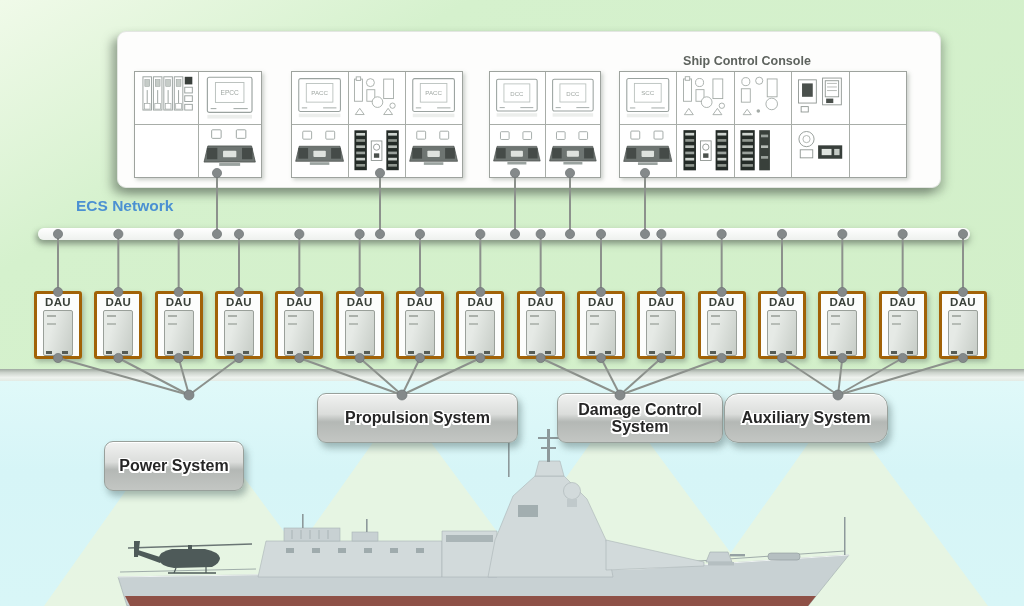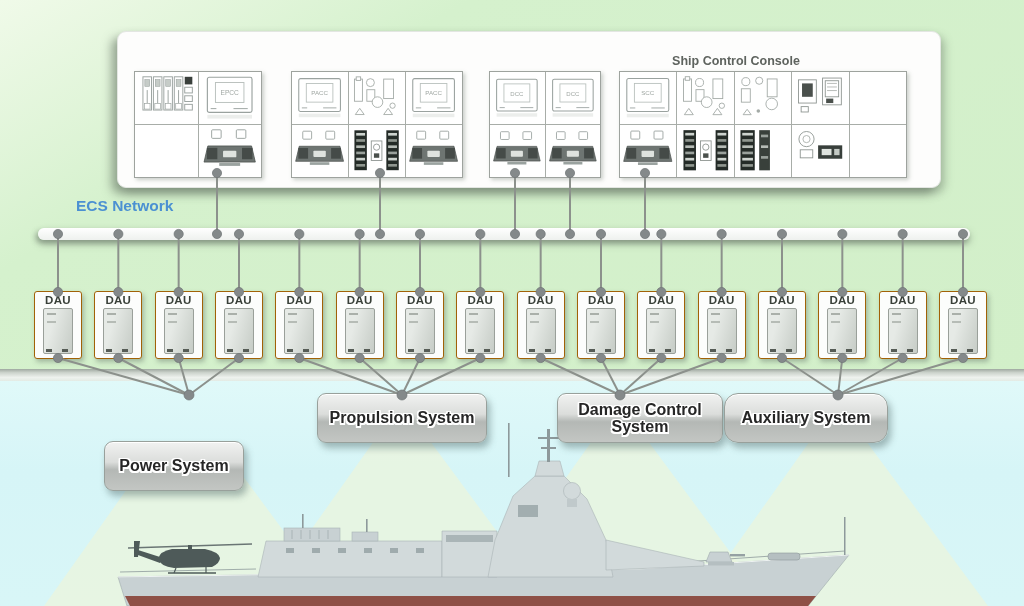--- a/index.html
+++ b/index.html
@@ -23,21 +23,21 @@
   .console-group{position:absolute;background:#a8ada8;border:1.5px solid #9ea39e;
           display:grid;gap:1px;box-shadow:2px 2px 4px rgba(110,122,110,.35);}
   .cell{background:#fff;overflow:hidden;display:flex;align-items:center;justify-content:center;}
   .cell svg{width:95%;height:95%;}
   
   #ecs-label{position:absolute;left:76px;top:197px;font-size:15.5px;font-weight:700;color:#4b90d2;}
   #bus{position:absolute;left:38px;top:228px;width:932px;height:12px;border-radius:6px;
           background:linear-gradient(#ffffff,#eef1ee);
           box-shadow:0 4px 7px rgba(95,110,95,.5),-3px 3px 5px rgba(95,110,95,.35);}
   
-  .dau{position:absolute;width:48px;height:68px;background:#fcfdfc;border:1px solid #a16207;
+  .dau{position:absolute;width:48px;height:68px;background:#fcfdfc;border:3px solid #a16207;
           border-radius:3px;box-shadow:2px 3px 5px rgba(100,115,105,.45);text-align:center;
           box-sizing:border-box;}
   .dau-label{font-size:11.5px;font-weight:800;color:#394039;margin-top:2px;letter-spacing:.3px;}
   .dau-device{width:28px;height:44px;margin:2px auto 0;position:relative;border-radius:2px;
           background:linear-gradient(105deg,#e6eae6 30%,#c6ccc6);border:1px solid #9aa09a;}
   .dau-device::before{content:"";position:absolute;top:4px;left:3px;width:9px;height:2px;
           background:#aab0aa;box-shadow:0 8px 0 0 #b6bcb6;}
   .dau-device::after{content:"";position:absolute;bottom:1px;left:2px;width:6px;height:3px;
           background:#565c56;box-shadow:16px 0 0 0 #565c56;}
   
@@ -284,21 +284,21 @@
             <rect x="11" y="4" width="10" height="9" rx="1" fill="#fff" stroke="#9aa29f"></rect>
          <rect x="37" y="4" width="10" height="9" rx="1" fill="#fff" stroke="#9aa29f"></rect>
          <path d="M7 21 L53 21 L57 38 L3 38 Z" fill="#6e7572" stroke="#4a504d" stroke-width=".8"></path>
          <rect x="6" y="23" width="11" height="12" fill="#454b48"></rect>
          <rect x="43" y="23" width="11" height="12" fill="#454b48"></rect>
          <rect x="23" y="26" width="14" height="7" rx="1" fill="#dfe3df"></rect>
          <rect x="19" y="39" width="22" height="3" fill="#9aa29f"></rect>
           </svg>
         </div>
       </div>
-      <div class="console-title" style="left: 475px; width: 286px;">Ship Control Console</div>
+      <div class="console-title" style="left: 486px; width: 286px;">Ship Control Console</div>
       <div class="console-group" style="left: 501px; top: 39px; width: 286px; height: 105px; grid-template-columns: repeat(5, 1fr); grid-template-rows: 1fr 1fr;">
         <div class="cell">
           <svg viewBox="0 0 60 52" preserveAspectRatio="xMidYMid meet">
             <rect x="6.5" y="4.5" width="47" height="37" rx="2" fill="#fff" stroke="#9aa29f" stroke-width="1.2"></rect>
          <rect x="15" y="10" width="30" height="21" fill="#fff" stroke="#b9c0bd"></rect>
          <text x="30" y="23.5" font-size="7" fill="#a0a7a3" text-anchor="middle">SCC</text>
          <line x1="10" y1="37.5" x2="16" y2="37.5" stroke="#9aa29f"></line>
          <line x1="34" y1="37.5" x2="49" y2="37.5" stroke="#9aa29f"></line>
          <rect x="6.5" y="44" width="47" height="4" fill="#eceeec"></rect>
           </svg>
@@ -472,21 +472,21 @@
       </div>
       <div class="dau" style="left: 938.995px; top: 291px;">
         <div class="dau-label">DAU</div>
         <div class="dau-device"></div>
       </div>
     </div>
   <div id="systems">
       <div class="sysbtn" style="left: 104px; width: 140px; height: 50px; margin-top: 48px;">
         <span>Power System</span>
       </div>
-      <div class="sysbtn" style="left: 317px; width: 170px; height: 50px;">
+      <div class="sysbtn" style="left: 317px; width: 201px; height: 50px;">
         <span>Propulsion System</span>
       </div>
       <div class="sysbtn" style="left: 557px; width: 166px; height: 50px;">
         <span>Damage Control System</span>
       </div>
       <div class="sysbtn" style="left: 724px; width: 164px; height: 50px; border-radius: 14px;">
         <span>Auxiliary System</span>
       </div>
     </div>
 

